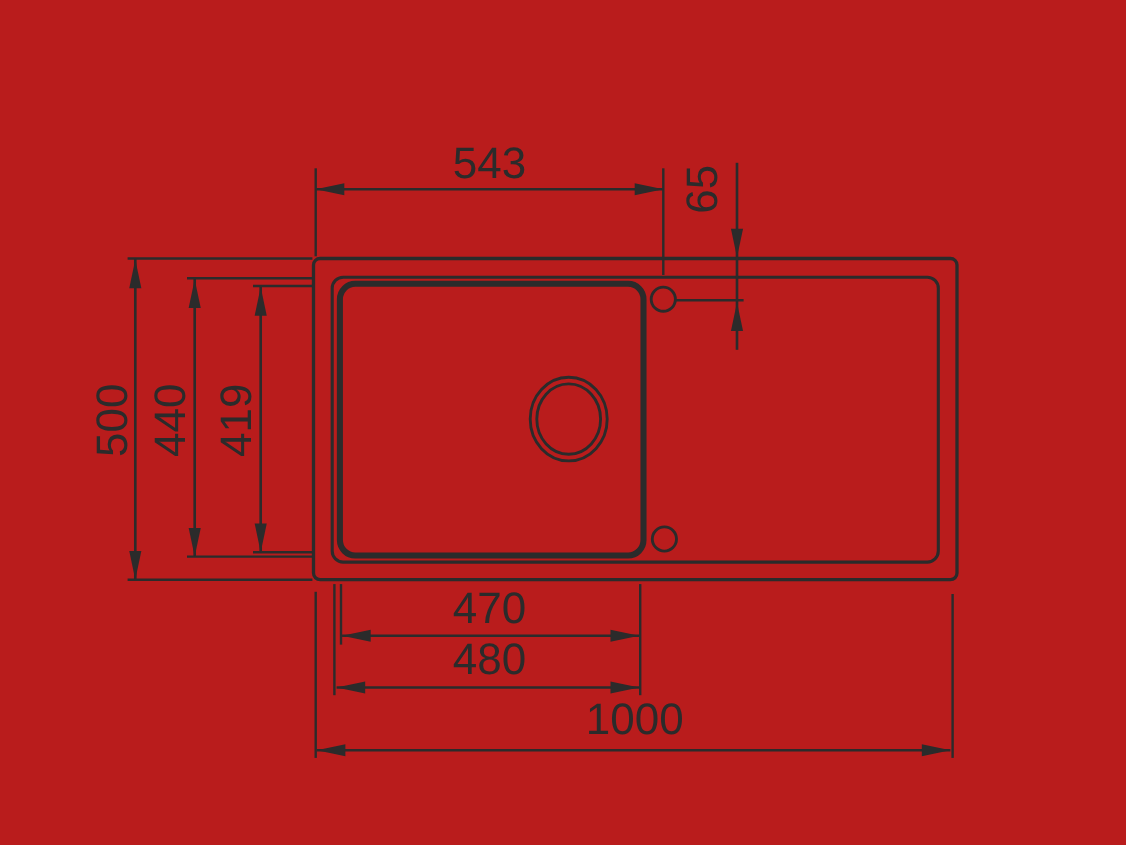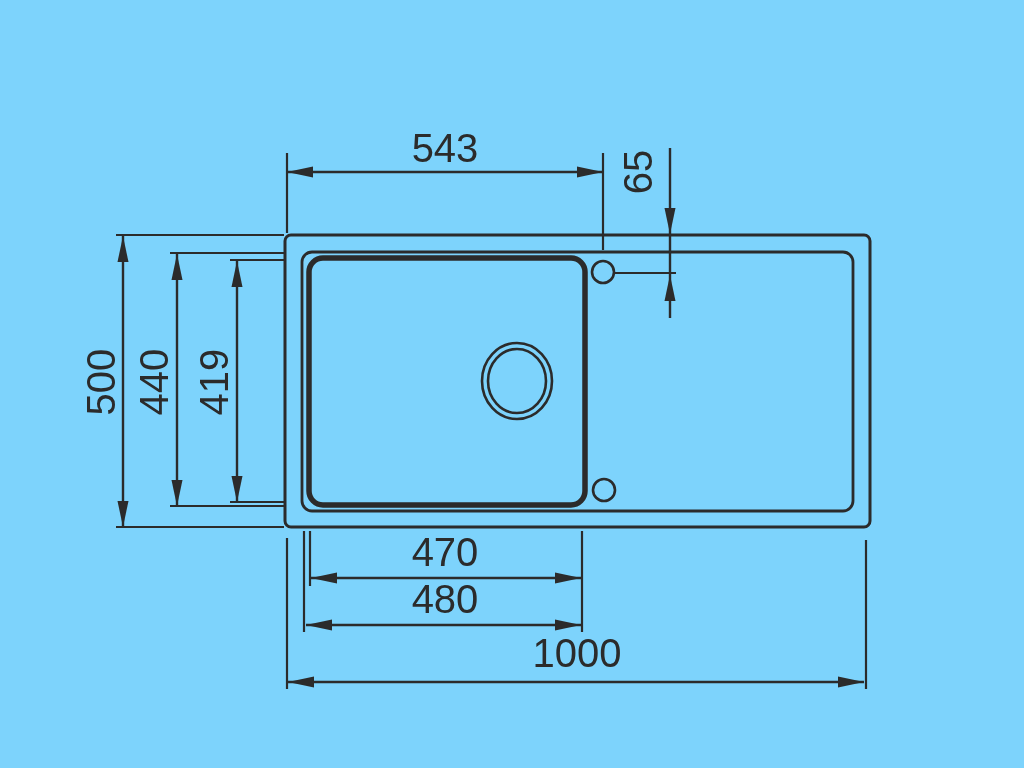--- a/index.html
+++ b/index.html
@@ -1,18 +1,18 @@
 <!DOCTYPE html>
 <html><head>
 <meta charset="utf-8">
 <style>
   html,body{margin:0;padding:0;background:#e9e9e9;}
   .stage{
     width:1024px;height:768px;position:relative;margin:0 auto;
-    background:#7dd3fc;overflow:hidden;
+    background:#b91c1c;overflow:hidden;
     font-family:"Liberation Sans", sans-serif;
   }
   svg text{
     font-family:"Liberation Sans", sans-serif;
   }
 </style>
 </head>
 <body>
 
 <div class="stage">

